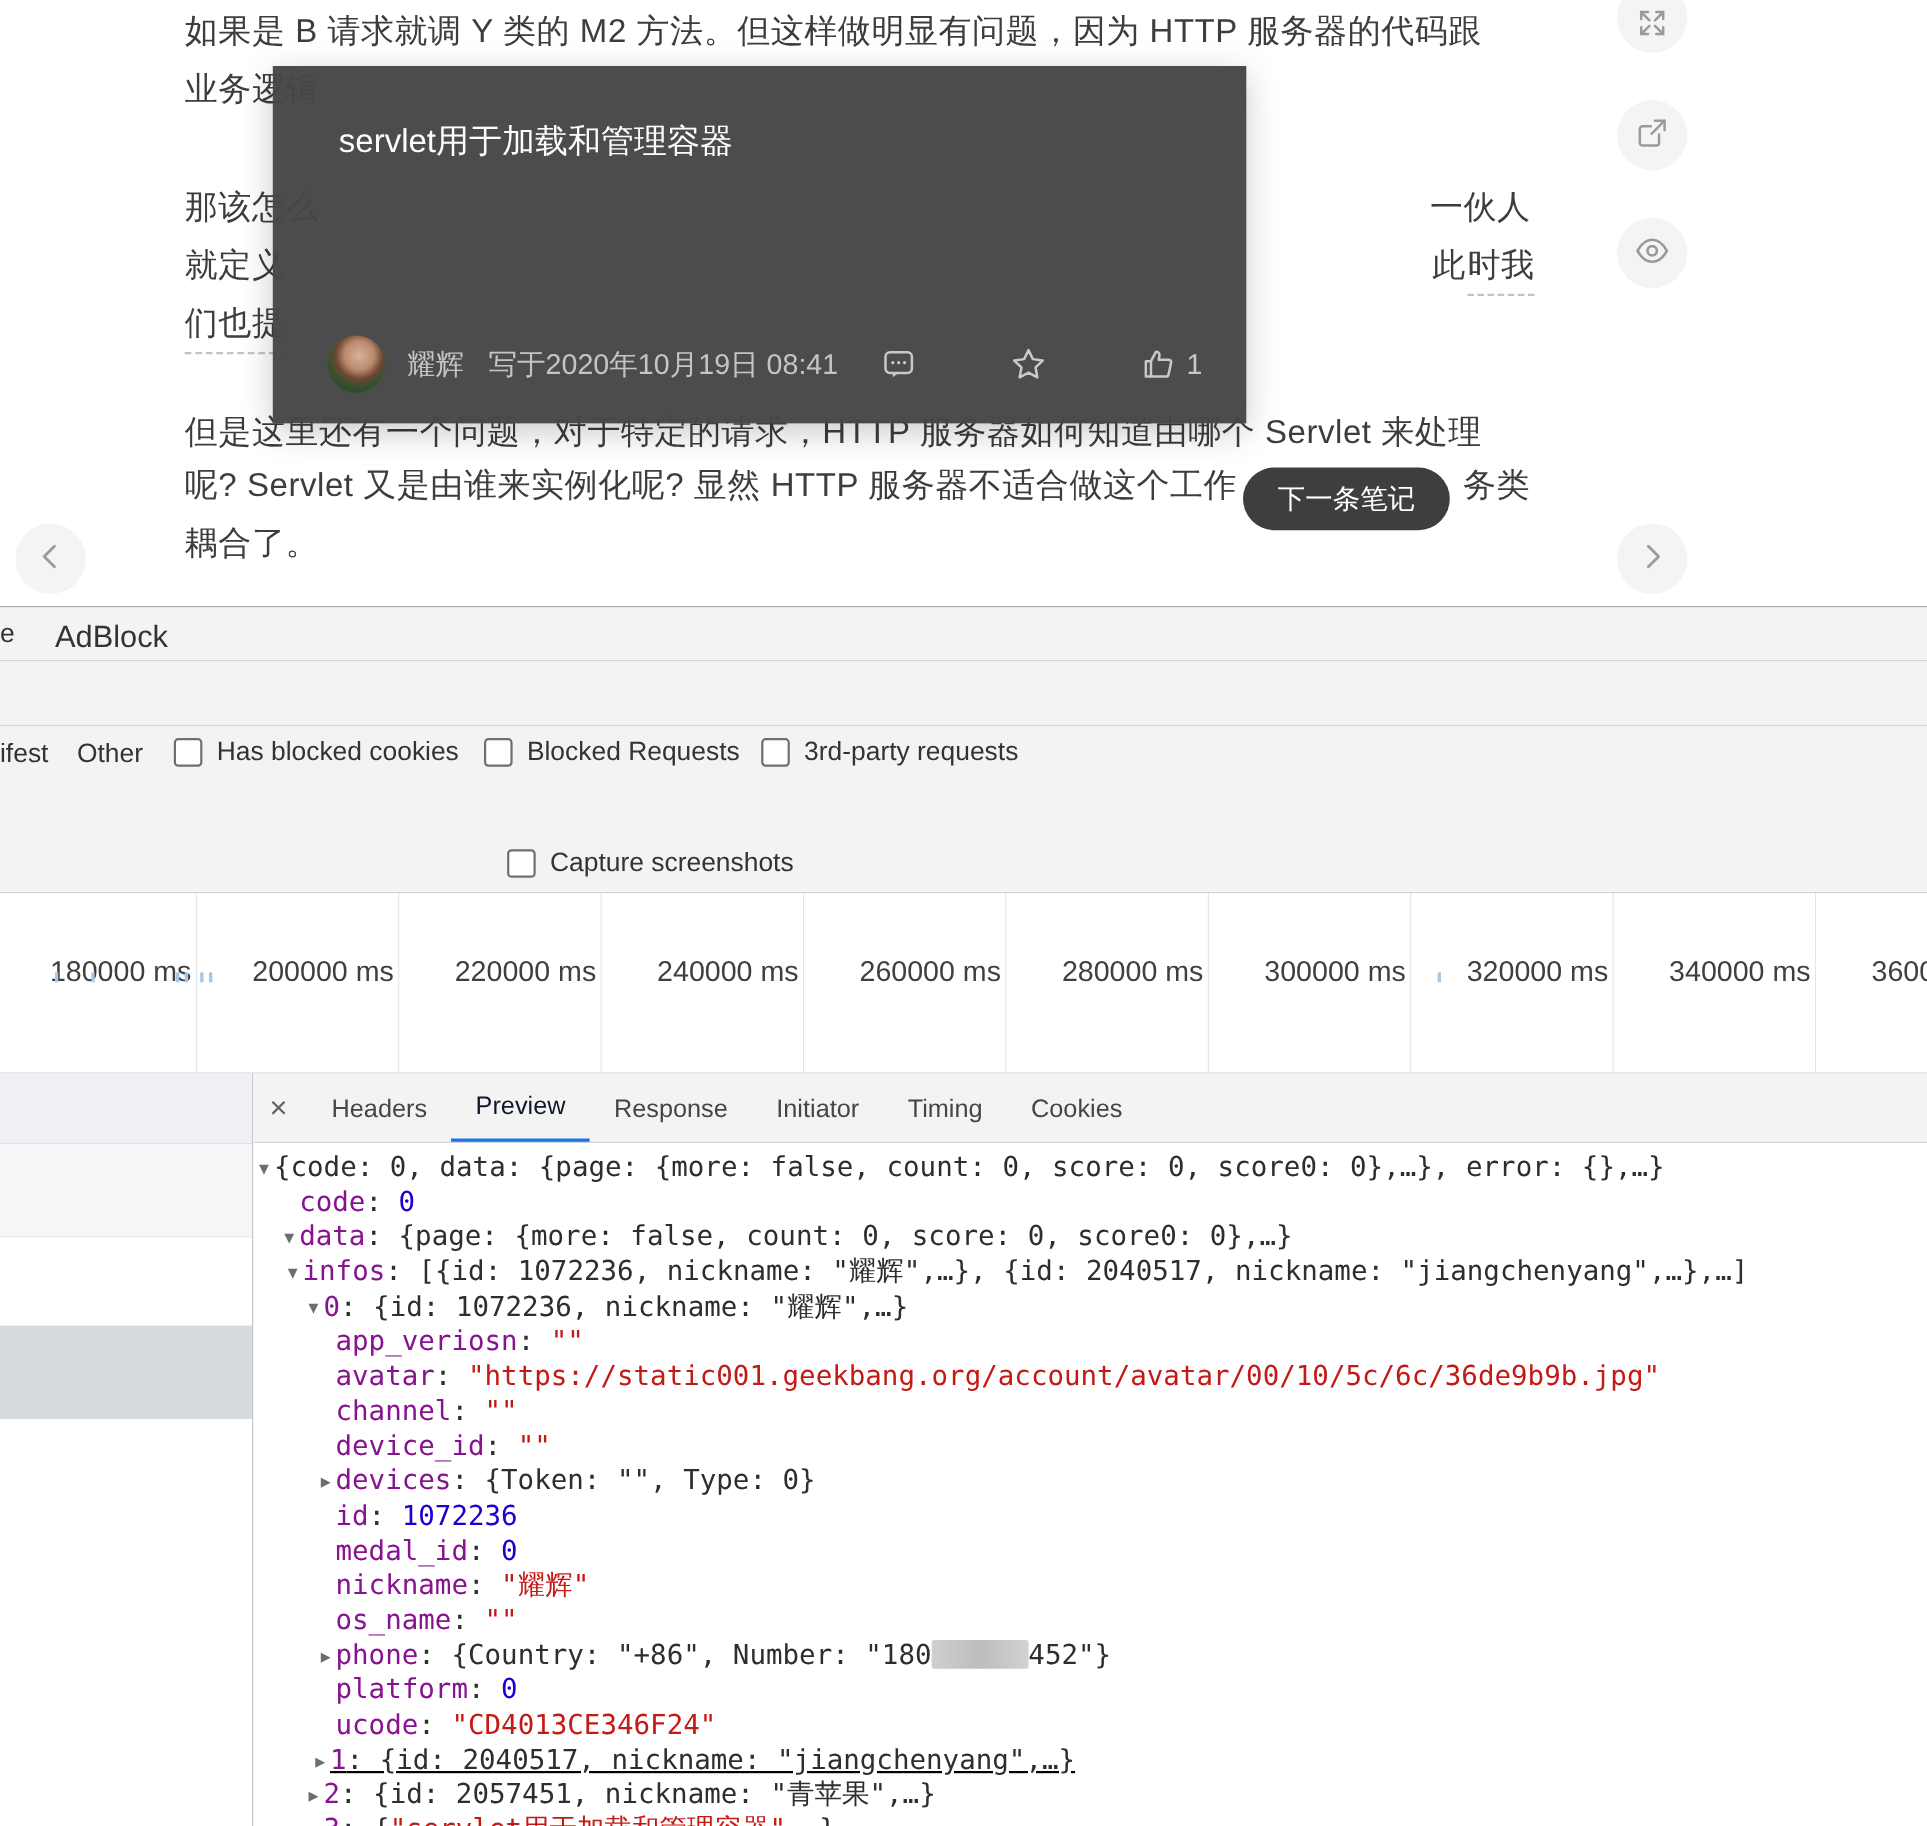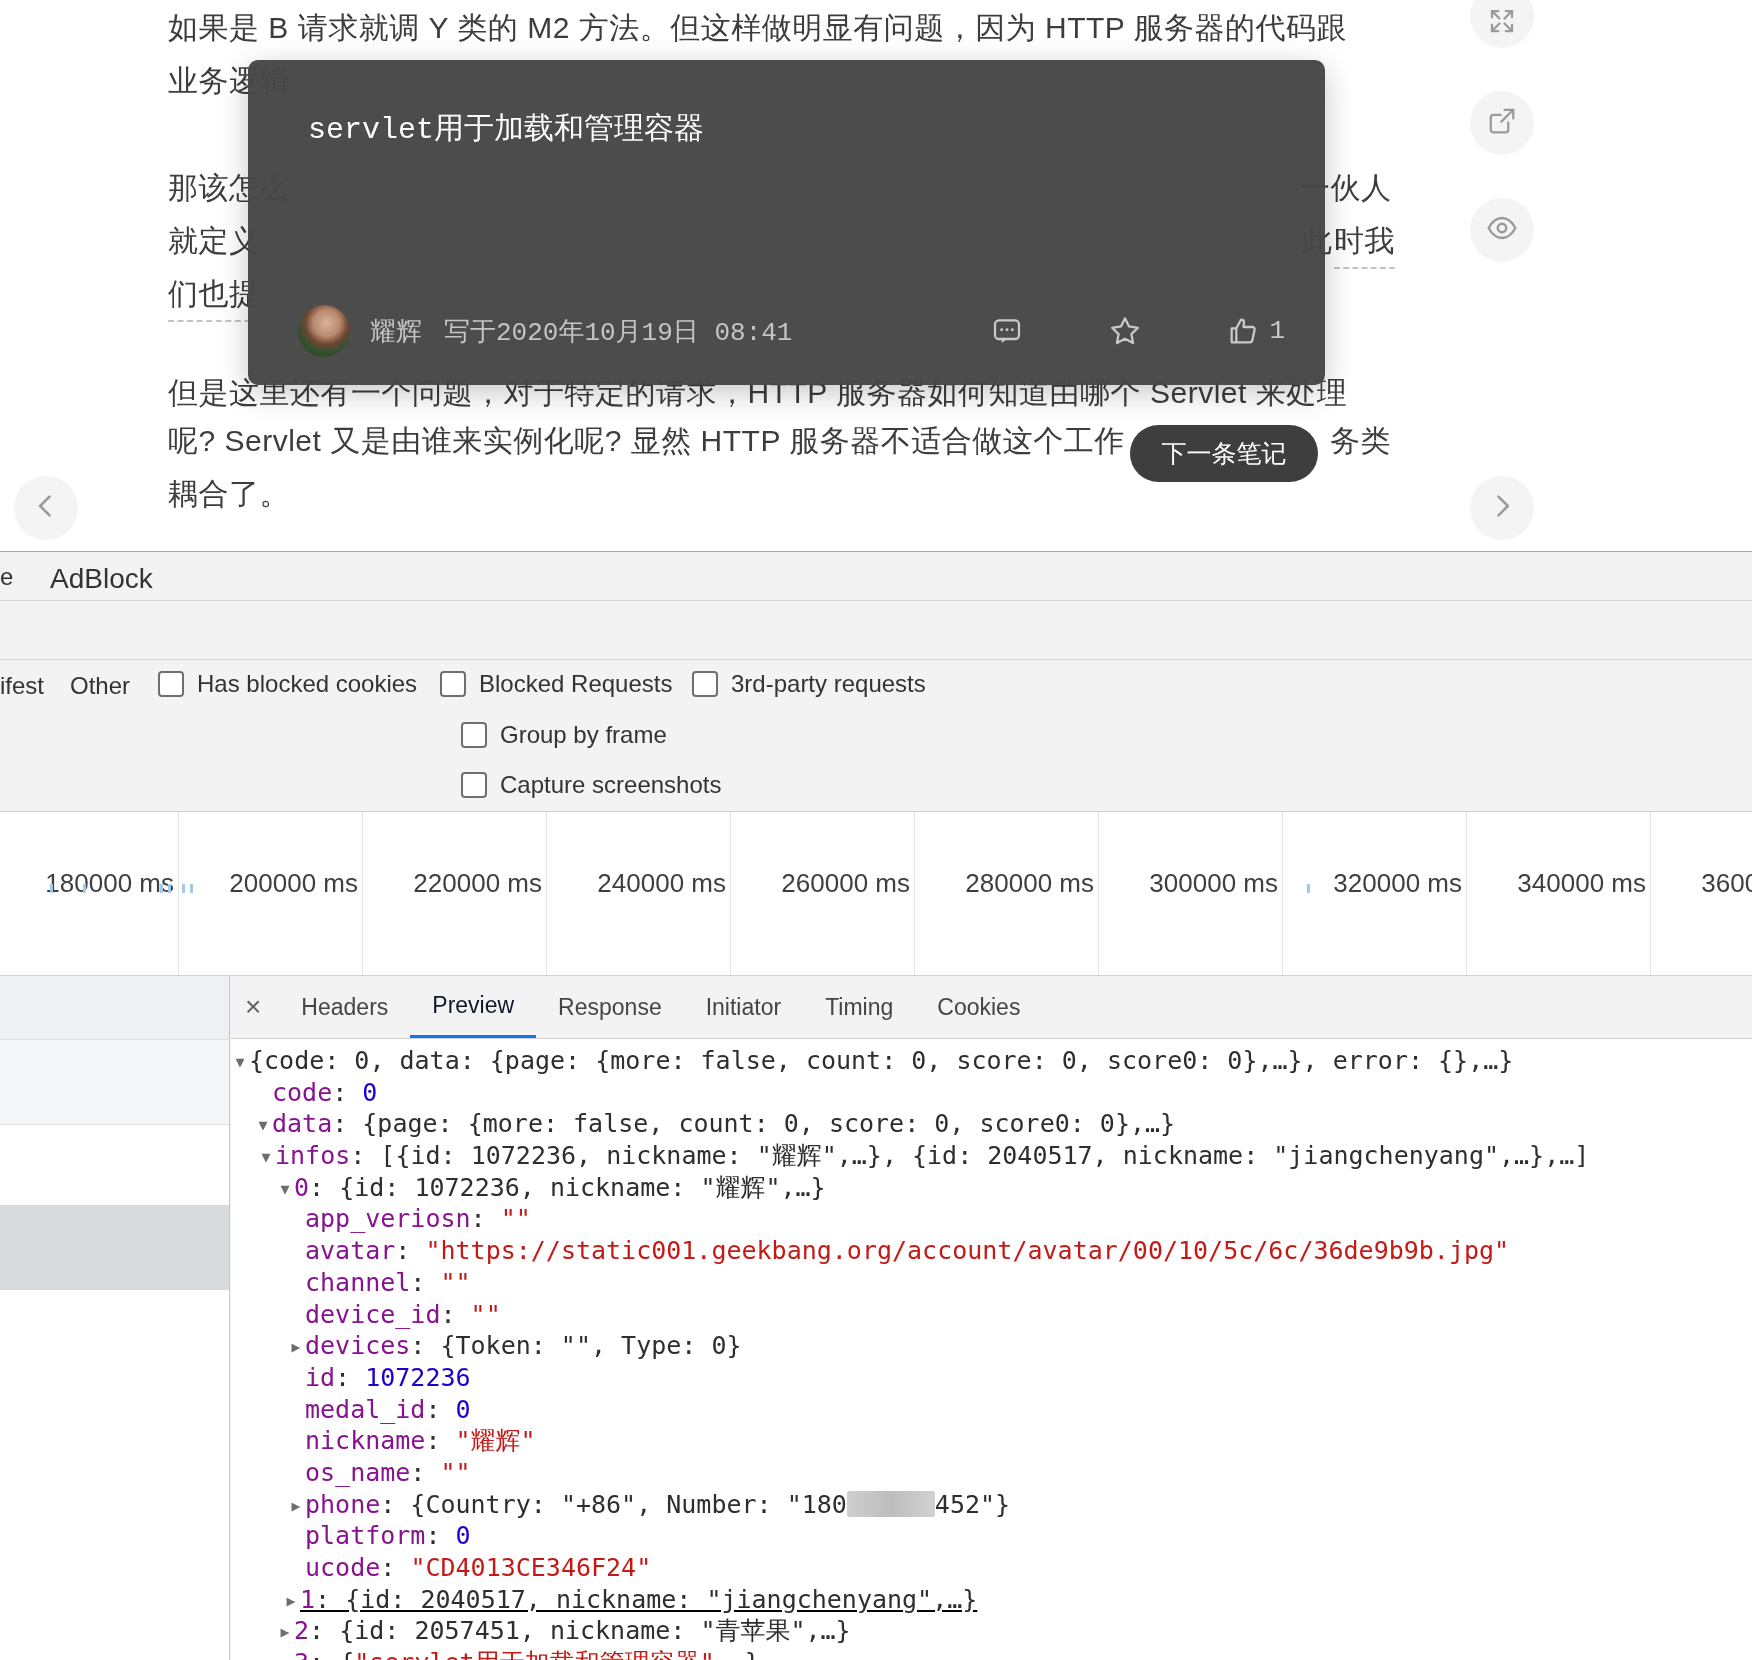--- a/index.html
+++ b/index.html
@@ -4,22 +4,22 @@
 <style>
   html,body{margin:0;padding:0;}
   body{width:1752px;height:1660px;overflow:hidden;position:relative;background:#fff;
        font-family:"Liberation Sans",sans-serif;}
 
   
   .article-line{position:absolute;font-size:30px;color:#3d3d3d;white-space:nowrap;z-index:1;letter-spacing:.5px;}
   .dashed-u{border-bottom:2px dashed #c3c3c3;padding-bottom:5px;}
 
   
-  .note-card{position:absolute;left:248px;top:60px;width:1077px;height:325px;background:rgba(70,70,70,.97);
-             border-radius:10px;z-index:5;box-shadow:0 8px 30px rgba(0,0,0,.22);font-family:Liberation Mono, monospace;}
+  .note-card{position:absolute;left:248px;top:60px;width:885px;height:325px;background:rgba(70,70,70,.97);
+             border-radius:0;z-index:5;box-shadow:0 8px 30px rgba(0,0,0,.22);}
   .note-title{position:absolute;left:60px;top:48px;font-size:30px;color:#fdfdfd;}
   .note-footer{position:absolute;left:50px;right:40px;top:243px;height:56px;display:flex;align-items:center;}
   .avatar{width:52px;height:52px;border-radius:50%;flex:none;
           background:radial-gradient(circle at 55% 35%,#d8b39a 0%,#b98a6e 30%,#6e4632 48%,#35512e 64%,#233d1e 100%);}
   .note-author{font-size:26px;color:#c4c4c4;margin-left:20px;}
   .note-date{font-size:26px;color:#c4c4c4;margin-left:22px;}
   .note-icons{margin-left:auto;display:flex;align-items:center;gap:86px;}
   .note-icons svg{display:block;}
   .like-wrap{display:flex;align-items:center;gap:10px;}
   .like-count{font-size:26px;color:#c9c9c9;}
@@ -181,26 +181,20 @@
         </span>
         <span class="cb-group" style="left: 440px;">
           <span class="cb"></span>
           <span class="cb-label">Blocked Requests</span>
         </span>
         <span class="cb-group" style="left: 692px;">
           <span class="cb"></span>
           <span class="cb-label">3rd-party requests</span>
         </span>
       </div>
-    <div class="f-row f-row2">
-      <span class="cb-group" style="left:461px">
-        <span class="cb"></span>
-        <span class="cb-label">Group by frame</span>
-      </span>
-    </div>
     <div class="f-row f-row3">
       <span class="cb-group" style="left:461px">
         <span class="cb"></span>
         <span class="cb-label">Capture screenshots</span>
       </span>
     </div>
   </div>
 
   <div class="dt-timeline">
       <div class="tl-grid" style="left: 178px;"></div>

